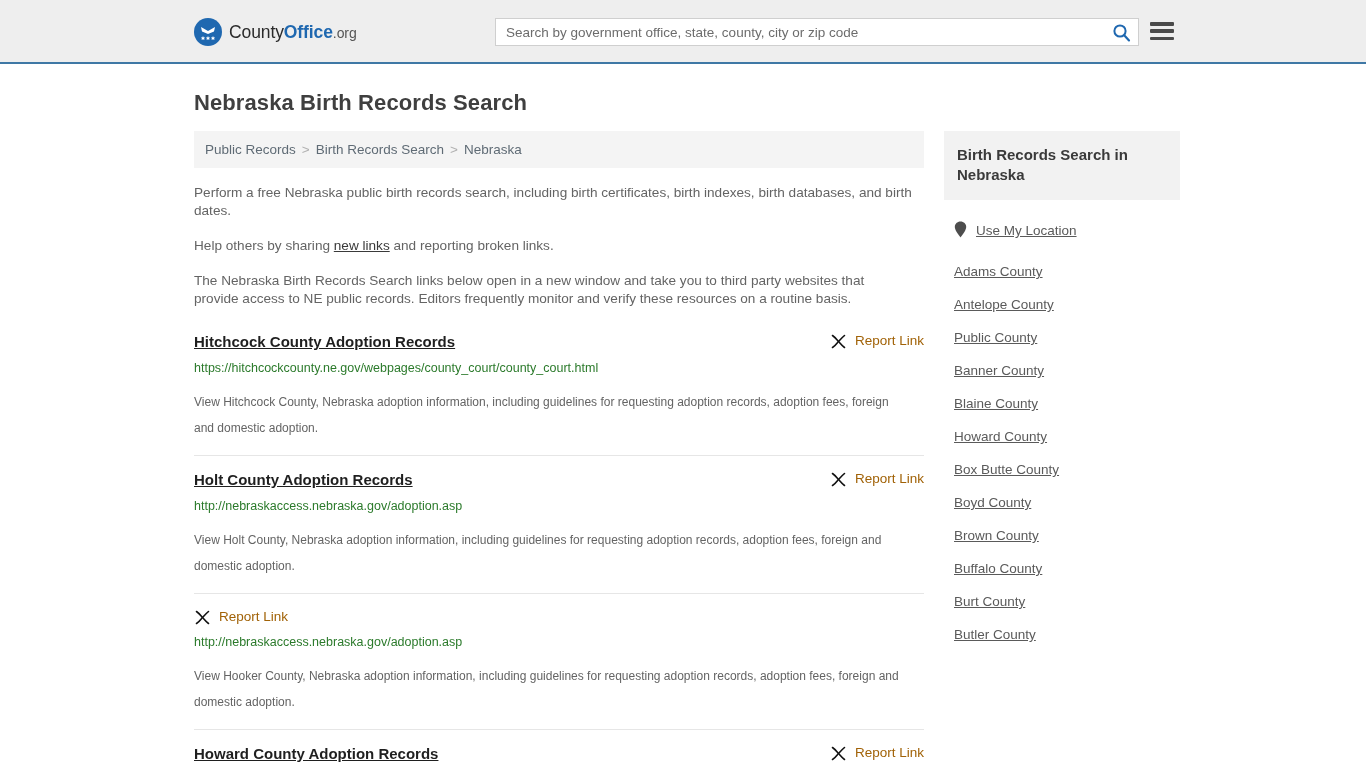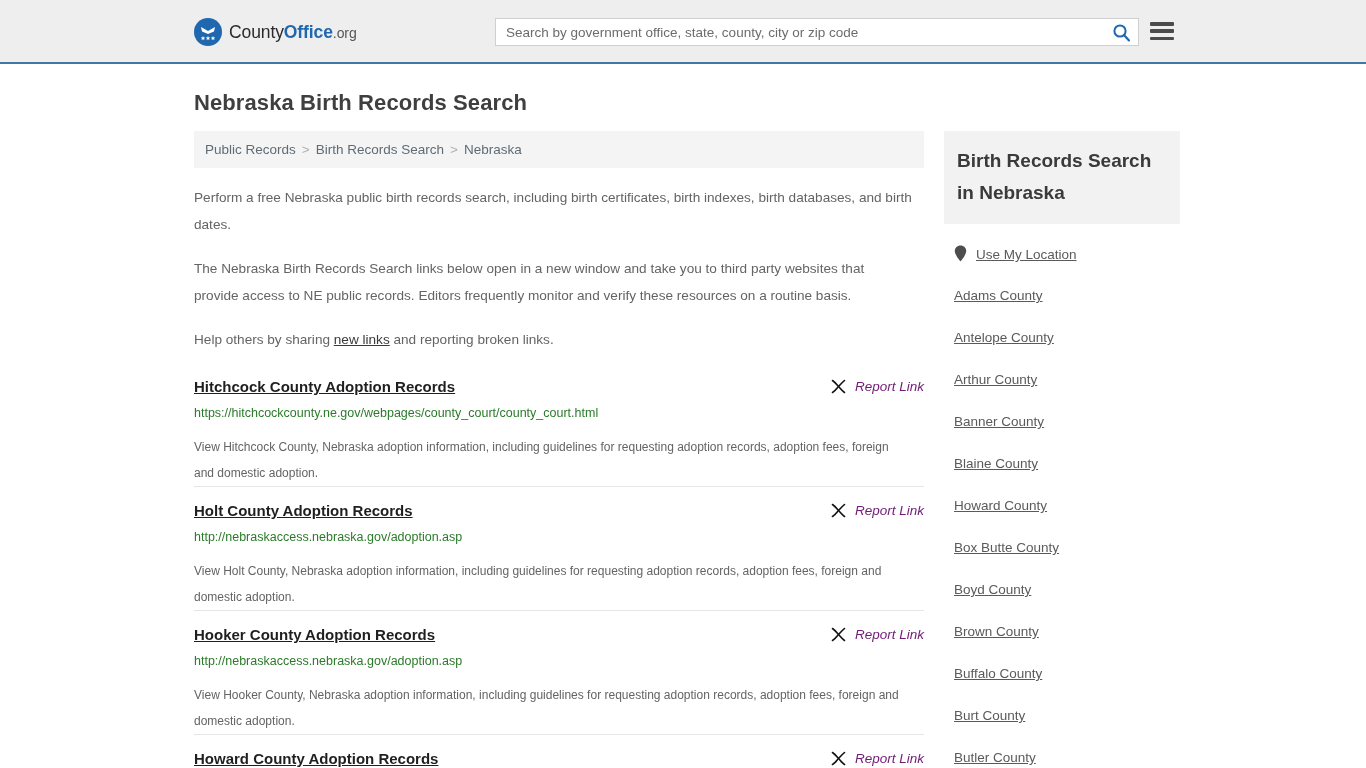--- a/index.html
+++ b/index.html
@@ -148,106 +148,105 @@
   }
   .breadcrumb .sep {
     color: #b0b0b0;
     margin: 0 6px;
   }
   .breadcrumb .current { color: #5f6b75; }
 
   
   .intro {
     font-size: 13.6px;
-    line-height: 27px;
+    line-height: 18px;
     color: #646464;
     margin: 16px 0 0 0;
     max-width: 718px;
   }
   .intro + .intro { margin-top: 17px; }
   .intro a {
     color: #3a3a3a;
     text-decoration: underline;
     font-weight: 500;
   }
 
   
   .results { margin-top: 24px; }
   .result {
-    padding-bottom: 0;
+    padding-bottom: 14px;
     border-bottom: 1px solid #e6e6e6;
     margin-bottom: 14px;
   }
   .result:last-child { border-bottom: none; }
   .result-head {
     display: flex;
     align-items: flex-start;
     justify-content: space-between;
   }
   .result-title {
     font-size: 15px;
     font-weight: 700;
     color: #1f1f1f;
     text-decoration: underline;
     cursor: pointer;
     line-height: 20px;
   }
   .report-link {
     display: flex;
-    align-items: center;
+    align-items: flex-start;
     gap: 8px;
     font-size: 13.5px;
-    color: #701a75;
+    color: #a16207;
     cursor: pointer;
     white-space: nowrap;
     padding-top: 1px;
-    font-style: italic;
   }
   .result-url {
     font-size: 12.5px;
     color: #2b7a2b;
     margin-top: 8px;
     line-height: 16px;
     word-break: break-all;
   }
   .result-desc {
     font-size: 12px;
     color: #646464;
     line-height: 26px;
     margin-top: 13px;
     max-width: 712px;
   }
 
   
   .side-head {
     background: #f2f2f2;
     padding: 14px 13px 15px 13px;
-    font-size: 19px;
+    font-size: 15px;
     font-weight: 700;
     color: #3a3a3a;
-    line-height: 32px;
+    line-height: 20px;
   }
   .use-location {
     display: flex;
     align-items: flex-end;
     gap: 9px;
     margin-top: 21px;
     padding-left: 10px;
     cursor: pointer;
   }
   .use-location .label {
     font-size: 13.5px;
     color: #5a5a5a;
     text-decoration: underline;
   }
   .county-list { margin-top: 10px; }
   .county-item {
     display: block;
     padding-left: 10px;
-    margin-top: 26px;
+    margin-top: 17px;
     font-size: 13.5px;
     color: #5a5a5a;
     text-decoration: underline;
     cursor: pointer;
     line-height: 16px;
   }
   .county-list .county-item:first-child { margin-top: 26px; }
 </style>
 </head>
 <body>
@@ -293,22 +292,22 @@
 
       <div class="breadcrumb">
         <a>Public Records</a>
         <span class="sep">&gt;</span>
         <a>Birth Records Search</a>
         <span class="sep">&gt;</span>
         <span class="current">Nebraska</span>
       </div>
 
       <p class="intro">Perform a free Nebraska public birth records search, including birth certificates, birth indexes, birth databases, and birth dates.</p>
+      <p class="intro"><span>Help others by sharing </span><a>new links</a><span> and reporting broken links.</span></p>
       <p class="intro">The Nebraska Birth Records Search links below open in a new window and take you to third party websites that provide access to NE public records. Editors frequently monitor and verify these resources on a routine basis.</p>
-      <p class="intro"><span>Help others by sharing </span><a>new links</a><span> and reporting broken links.</span></p>
 
       <div class="results">
 
         <div class="result">
           <div class="result-head">
             <a class="result-title">Hitchcock County Adoption Records</a>
             <span class="report-link">
               <svg width="17" height="17" viewBox="0 0 17 17" aria-hidden="true">
                 <path d="M2.5 2.5 C6 5 7 7 8.5 8.5 C10 10 11.5 12.5 14.5 14.5" stroke="#111" stroke-width="1.6" fill="none" stroke-linecap="round"></path>
                 <path d="M14.5 2.5 C11.5 5 10 7 8.5 8.5 C7 10 6 12.5 2.5 14.5" stroke="#111" stroke-width="1.6" fill="none" stroke-linecap="round"></path>
@@ -330,21 +329,20 @@
               </svg>
               <span>Report Link</span>
             </span>
           </div>
           <div class="result-url">http://nebraskaccess.nebraska.gov/adoption.asp</div>
           <div class="result-desc">View Holt County, Nebraska adoption information, including guidelines for requesting adoption records, adoption fees, foreign and domestic adoption.</div>
         </div>
 
         <div class="result">
           <div class="result-head">
-            <a class="result-title">Hooker County Adoption Records</a>
             <span class="report-link">
               <svg width="17" height="17" viewBox="0 0 17 17" aria-hidden="true">
                 <path d="M2.5 2.5 C6 5 7 7 8.5 8.5 C10 10 11.5 12.5 14.5 14.5" stroke="#111" stroke-width="1.6" fill="none" stroke-linecap="round"></path>
                 <path d="M14.5 2.5 C11.5 5 10 7 8.5 8.5 C7 10 6 12.5 2.5 14.5" stroke="#111" stroke-width="1.6" fill="none" stroke-linecap="round"></path>
               </svg>
               <span>Report Link</span>
             </span>
           </div>
           <div class="result-url">http://nebraskaccess.nebraska.gov/adoption.asp</div>
           <div class="result-desc">View Hooker County, Nebraska adoption information, including guidelines for requesting adoption records, adoption fees, foreign and domestic adoption.</div>
@@ -374,21 +372,21 @@
       <div class="use-location">
         <svg width="13" height="17" viewBox="0 0 13 17" aria-hidden="true">
           <path d="M6.5 0.6 C3.2 0.6 0.8 3 0.8 6.1 C0.8 10 6.5 16.4 6.5 16.4 C6.5 16.4 12.2 10 12.2 6.1 C12.2 3 9.8 0.6 6.5 0.6 Z" fill="#4d4d4d"></path>
         </svg>
         <span class="label">Use My Location</span>
       </div>
 
       <div class="county-list">
         <a class="county-item">Adams County</a>
         <a class="county-item">Antelope County</a>
-        <a class="county-item">Arthur County</a>
+        <a class="county-item">Public County</a>
         <a class="county-item">Banner County</a>
         <a class="county-item">Blaine County</a>
         <a class="county-item">Howard County</a>
         <a class="county-item">Box Butte County</a>
         <a class="county-item">Boyd County</a>
         <a class="county-item">Brown County</a>
         <a class="county-item">Buffalo County</a>
         <a class="county-item">Burt County</a>
         <a class="county-item">Butler County</a>
 

